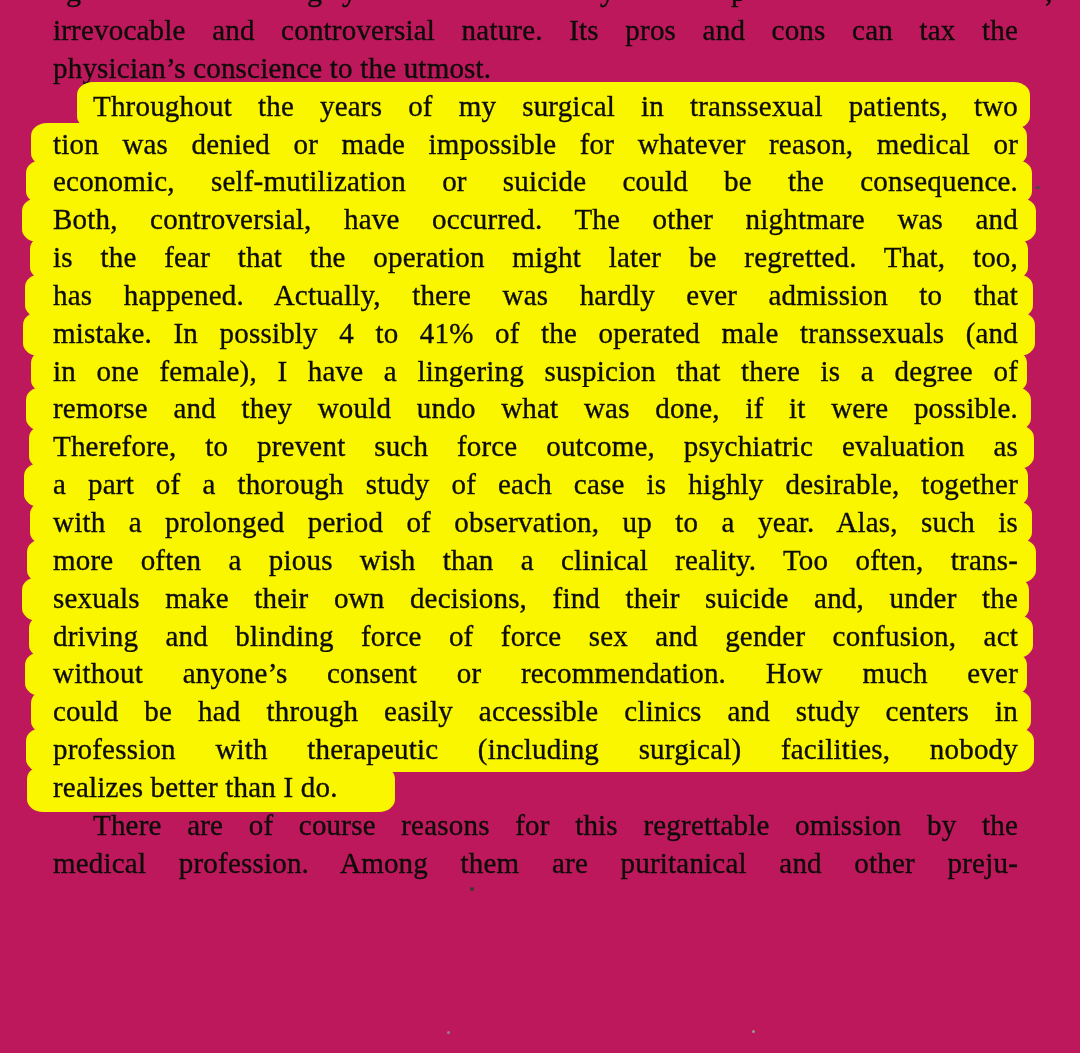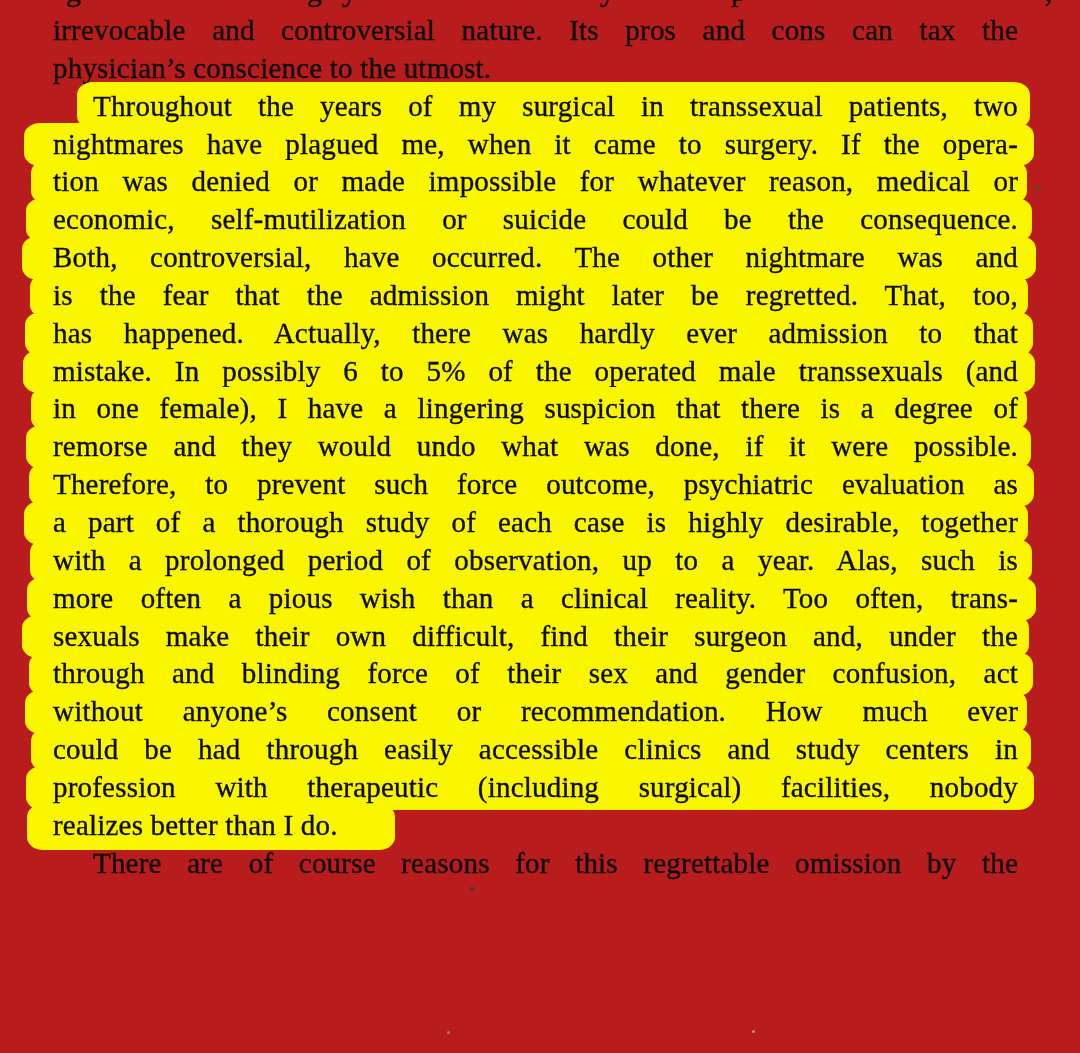--- a/index.html
+++ b/index.html
@@ -4,21 +4,21 @@
 <style>
   html, body {
     margin: 0; padding: 0;
     width: 1080px; height: 1053px;
     overflow: hidden;
     background: #ffffff;
   }
   .page {
     position: relative;
     width: 1080px; height: 1053px;
-    background: #b91c1c;
+    background: #be185d;
     font-family: "Liberation Serif", serif;
   }
   
   .cliptop {
     position: absolute;
     left: 0; top: 0;
     width: 1080px; height: 13px;
     overflow: hidden;
   }
   .cliptop .frag {
@@ -86,38 +86,38 @@
       <span class="frag" style="left: 307px;">g</span>
       <span class="frag" style="left: 342px;">y</span>
       <span class="frag" style="left: 600px;">y</span>
       <span class="frag" style="left: 731px;">p</span>
       <span class="frag" style="left: 1045px;">,</span>
     </div>
   <div class="textblock">
       <div class="line">irrevocable and controversial nature. Its pros and cons can tax the</div>
       <div class="line left">physician’s conscience to the utmost.</div>
       <div class="line indent hl hl-first" style="--lx: -24px; --rx: -12px; --hl: #faf600;">Throughout the years of my surgical in transsexual patients, two</div>
-      <div class="line hl" style="--lx: -29px; --rx: -16px; --hl: #faf600;">nightmares have plagued me, when it came to surgery. If the opera-</div>
       <div class="line hl" style="--lx: -22px; --rx: -9px; --hl: #faf600;">tion was denied or made impossible for whatever reason, medical or</div>
       <div class="line hl" style="--lx: -27px; --rx: -14px; --hl: #faf600;">economic, self-mutilization or suicide could be the consequence.</div>
       <div class="line hl" style="--lx: -31px; --rx: -18px; --hl: #faf600;">Both, controversial, have occurred. The other nightmare was and</div>
-      <div class="line hl" style="--lx: -23px; --rx: -10px; --hl: #faf600;">is the fear that the admission might later be regretted. That, too,</div>
+      <div class="line hl" style="--lx: -23px; --rx: -10px; --hl: #faf600;">is the fear that the operation might later be regretted. That, too,</div>
       <div class="line hl" style="--lx: -28px; --rx: -15px; --hl: #faf600;">has happened. Actually, there was hardly ever admission to that</div>
-      <div class="line hl" style="--lx: -30px; --rx: -17px; --hl: #faf600;">mistake. In possibly 6 to 5% of the operated male transsexuals (and</div>
+      <div class="line hl" style="--lx: -30px; --rx: -17px; --hl: #faf600;">mistake. In possibly 4 to 41% of the operated male transsexuals (and</div>
       <div class="line hl" style="--lx: -22px; --rx: -9px; --hl: #faf600;">in one female), I have a lingering suspicion that there is a degree of</div>
       <div class="line hl" style="--lx: -27px; --rx: -13px; --hl: #faf600;">remorse and they would undo what was done, if it were possible.</div>
       <div class="line hl" style="--lx: -24px; --rx: -16px; --hl: #faf600;">Therefore, to prevent such force outcome, psychiatric evaluation as</div>
       <div class="line hl" style="--lx: -29px; --rx: -10px; --hl: #faf600;">a part of a thorough study of each case is highly desirable, together</div>
       <div class="line hl" style="--lx: -23px; --rx: -14px; --hl: #faf600;">with a prolonged period of observation, up to a year. Alas, such is</div>
       <div class="line hl" style="--lx: -26px; --rx: -18px; --hl: #faf600;">more often a pious wish than a clinical reality. Too often, trans-</div>
-      <div class="line hl" style="--lx: -31px; --rx: -11px; --hl: #faf600;">sexuals make their own difficult, find their surgeon and, under the</div>
-      <div class="line hl" style="--lx: -24px; --rx: -15px; --hl: #faf600;">through and blinding force of their sex and gender confusion, act</div>
+      <div class="line hl" style="--lx: -31px; --rx: -11px; --hl: #faf600;">sexuals make their own decisions, find their suicide and, under the</div>
+      <div class="line hl" style="--lx: -24px; --rx: -15px; --hl: #faf600;">driving and blinding force of force sex and gender confusion, act</div>
       <div class="line hl" style="--lx: -28px; --rx: -9px; --hl: #faf600;">without anyone’s consent or recommendation. How much ever</div>
       <div class="line hl" style="--lx: -22px; --rx: -13px; --hl: #faf600;">could be had through easily accessible clinics and study centers in</div>
       <div class="line hl" style="--lx: -27px; --rx: -16px; --hl: #faf600;">profession with therapeutic (including surgical) facilities, nobody</div>
       <div class="line left hl hl-last" style="--lx: -26px; --rx: -12px; --hl: #faf600;">realizes better than I do.</div>
       <div class="line indent">There are of course reasons for this regrettable omission by the</div>
+      <div class="line">medical profession. Among them are puritanical and other preju-</div>
     </div>
 <div class="speck" style="left: 1035px; top: 186px; width: 5px; height: 3px; background: rgb(74, 74, 66);"></div>
     <div class="speck" style="left: 470px; top: 887px; width: 4px; height: 4px; background: rgb(58, 58, 51);"></div>
     <div class="speck" style="left: 447px; top: 1031px; width: 3px; height: 3px; background: rgb(138, 138, 128);"></div>
     <div class="speck" style="left: 752px; top: 1030px; width: 3px; height: 3px; background: rgb(154, 154, 144);"></div>
   </div>
 
 </body></html>

